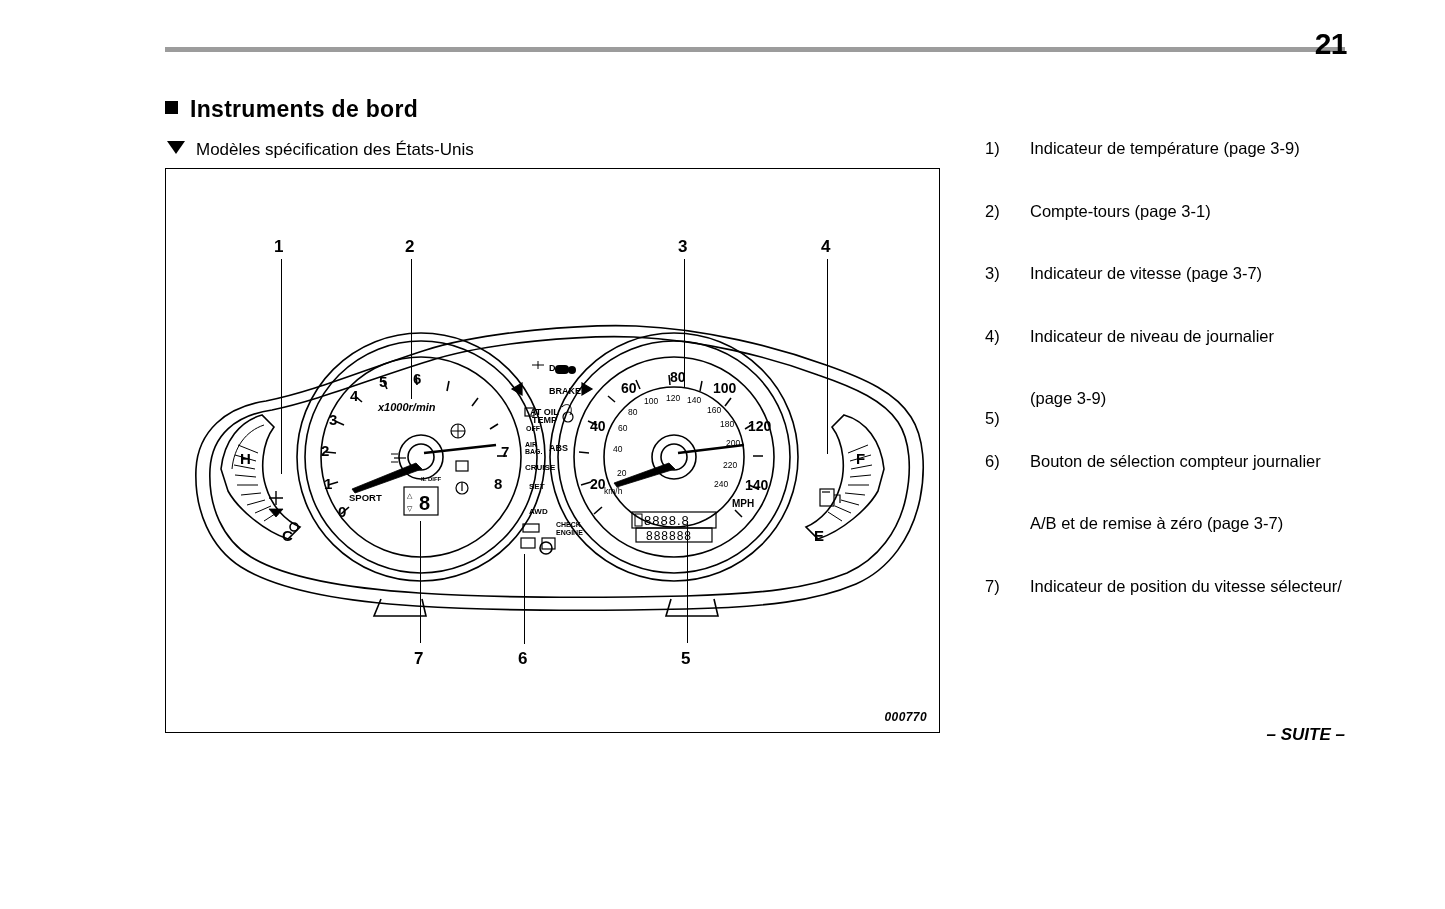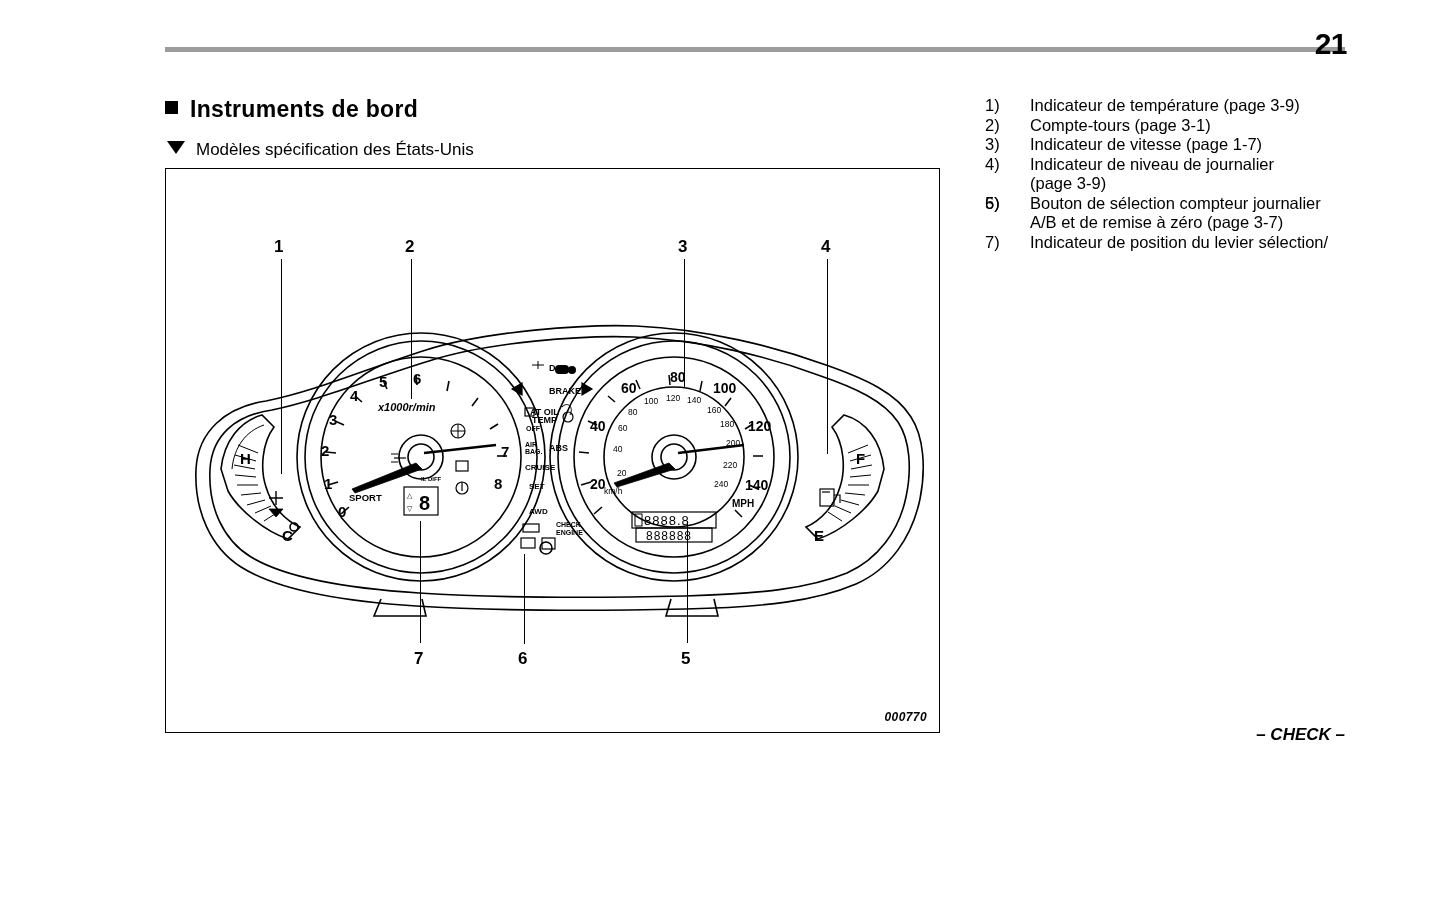--- a/index.html
+++ b/index.html
@@ -115,20 +115,21 @@
     margin-bottom: 0px;
   }
   .list-row .num {
     position: absolute;
     left: 0;
     top: 0;
   }
   .list-row .txt {
     display: block;
     text-align: justify;
+    margin-top: 43px;
   }
   
   .footer {
     position: absolute;
     right: 100px;
     bottom: 42px;
     font-size: 17px;
     font-style: italic;
     font-weight: bold;
   }
@@ -412,36 +413,36 @@
     <div class="list-row">
       <span class="num">1)</span>
       <span class="txt">Indicateur de température (page 3-9)</span>
     </div>
     <div class="list-row">
       <span class="num">2)</span>
       <span class="txt">Compte-tours (page 3-1)</span>
     </div>
     <div class="list-row">
       <span class="num">3)</span>
-      <span class="txt">Indicateur de vitesse (page 1-7)</span>
+      <span class="txt">Indicateur de vitesse (page 3-7)</span>
     </div>
     <div class="list-row">
       <span class="num">4)</span>
       <span class="txt">Indicateur de niveau de journalier</span>
       <span class="txt cont">(page 3-9)</span>
     </div>
     <div class="list-row">
       <span class="num">5)</span>
     </div>
     <div class="list-row">
       <span class="num">6)</span>
       <span class="txt">Bouton de sélection compteur journalier</span>
       <span class="txt cont">A/B et de remise à zéro (page 3-7)</span>
     </div>
     <div class="list-row">
       <span class="num">7)</span>
-      <span class="txt">Indicateur de position du levier sélection/</span>
+      <span class="txt">Indicateur de position du vitesse sélecteur/</span>
     </div>
   </div>
 
-  <div class="footer">– CHECK –</div>
+  <div class="footer">– SUITE –</div>
 
 </div>
 
 </body></html>

